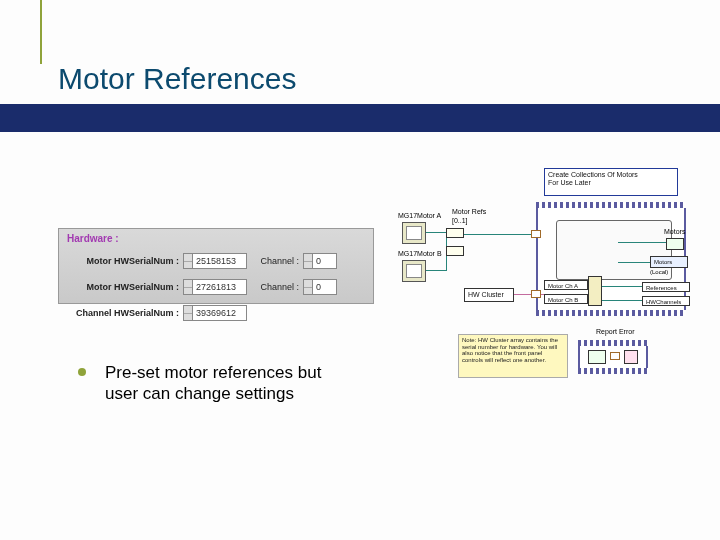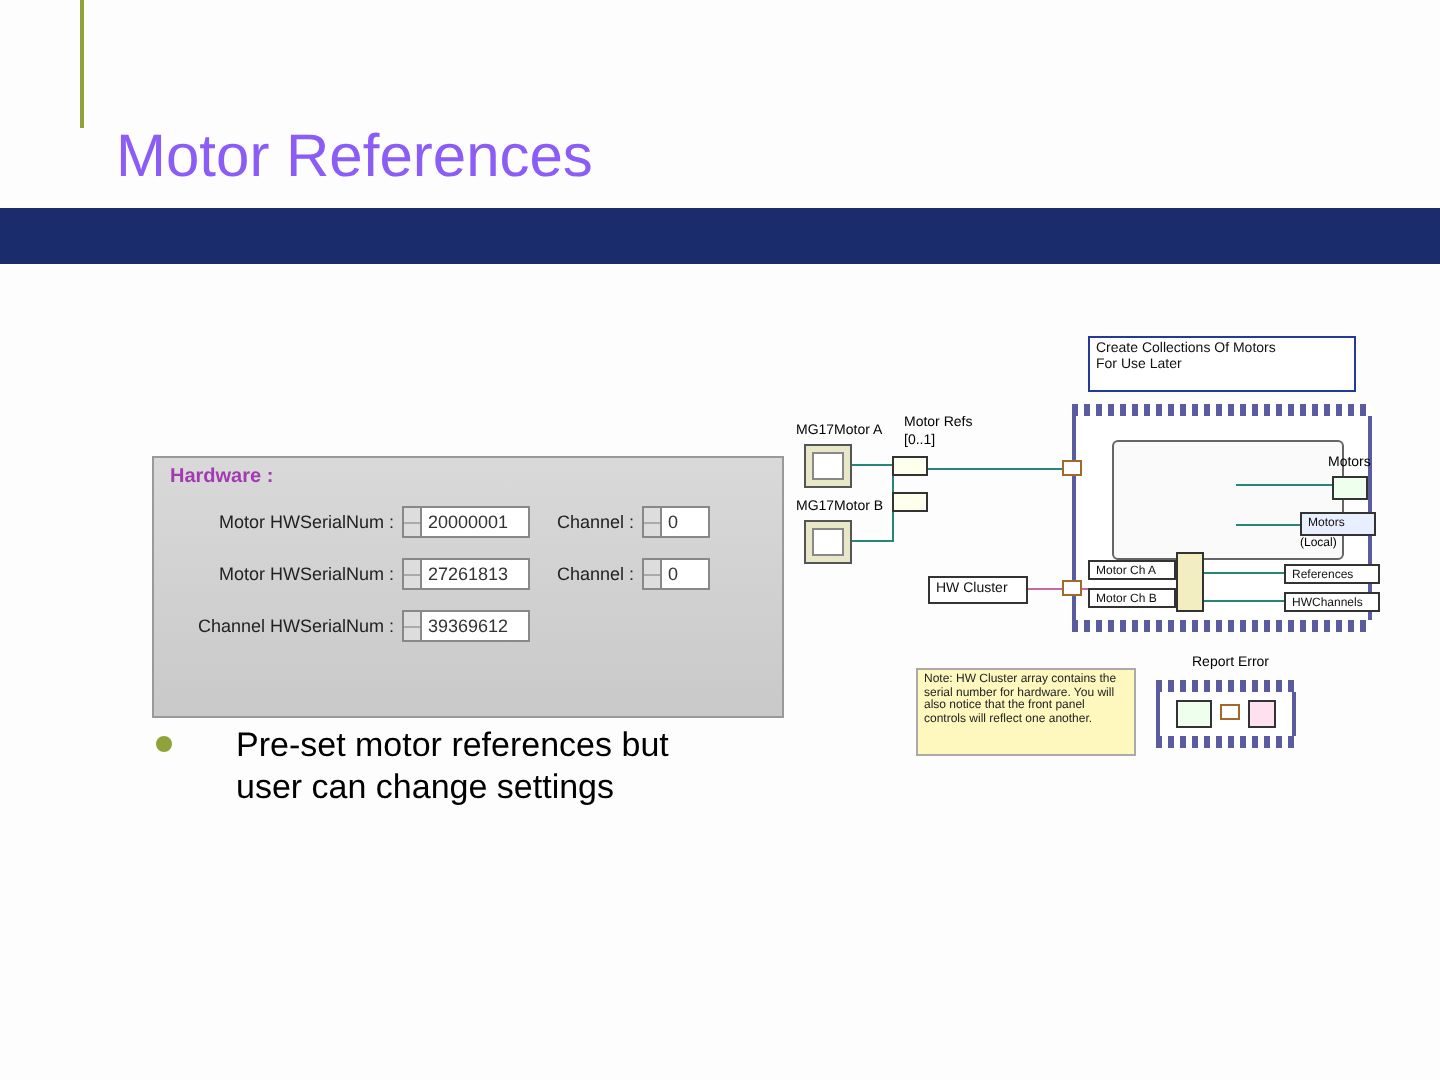--- a/index.html
+++ b/index.html
@@ -17,38 +17,38 @@
     top: 0;
     width: 2px;
     height: 64px;
   }
   .title {
     position: absolute;
     left: 58px;
     top: 62px;
     font-size: 30px;
     font-weight: 400;
-    color: #8b5cf6;
+    color: #0c4a6e;
     font-family: Arial, sans-serif;
   }
   .title-bar {
     position: absolute;
     left: 0;
     top: 104px;
     width: 720px;
     height: 28px;
   }
 
   
   .hw-panel {
     position: absolute;
-    left: 76px;
+    left: 58px;
     top: 228px;
     width: 316px;
-    height: 131px;
+    height: 76px;
     background: linear-gradient(#d9d9d9,#c9c9c9);
     border: 1px solid #999;
   }
   .hw-title {
     position: absolute;
     left: 8px;
     top: 4px;
     font-size: 10px;
     font-weight: bold;
     color: #a23ab1;
@@ -56,21 +56,21 @@
   .hw-row {
     position: absolute;
     left: 8px;
     width: 300px;
     height: 20px;
     display: flex;
     align-items: center;
     font-size: 9px;
     color: #222;
   }
-  .hw-row .lab1 { width: 116px; text-align: right; padding-right: 4px; }
+  .hw-row .lab1 { width: 116px; text-align: right; padding-right: 4px; font-weight: bold; }
   .hw-spin {
     display: flex;
     align-items: center;
   }
   .hw-spin .btns {
     width: 10px;
     height: 16px;
     background: #ddd;
     border: 1px solid #888;
     display: flex;
@@ -92,21 +92,21 @@
   .hw-row .lab2 { width: 56px; text-align: right; padding-right: 4px; }
   .hw-spin2 .val2 { width: 24px; }
 
   
   .bullet-wrap {
     position: absolute;
     left: 78px;
     top: 362px;
     width: 280px;
     display: flex;
-    gap: 32px;
+    gap: 19px;
   }
   .bullet-dot {
     width: 8px;
     height: 8px;
     border-radius: 50%;
     margin-top: 6px;
     flex: none;
   }
   .bullet-text {
     font-size: 17px;
@@ -219,21 +219,21 @@
 <div class="hw-panel">
   <div class="hw-title">Hardware :</div>
 
   <div class="hw-row" style="top:22px">
     <div class="lab1">Motor HWSerialNum :</div>
     <div class="hw-spin">
       <div class="btns">
           <div></div>
           <div></div>
         </div>
-      <div class="val">20000001</div>
+      <div class="val">25158153</div>
     </div>
     <div class="lab2">Channel :</div>
     <div class="hw-spin hw-spin2">
       <div class="btns">
           <div></div>
           <div></div>
         </div>
       <div class="val val2">0</div>
     </div>
   </div>

